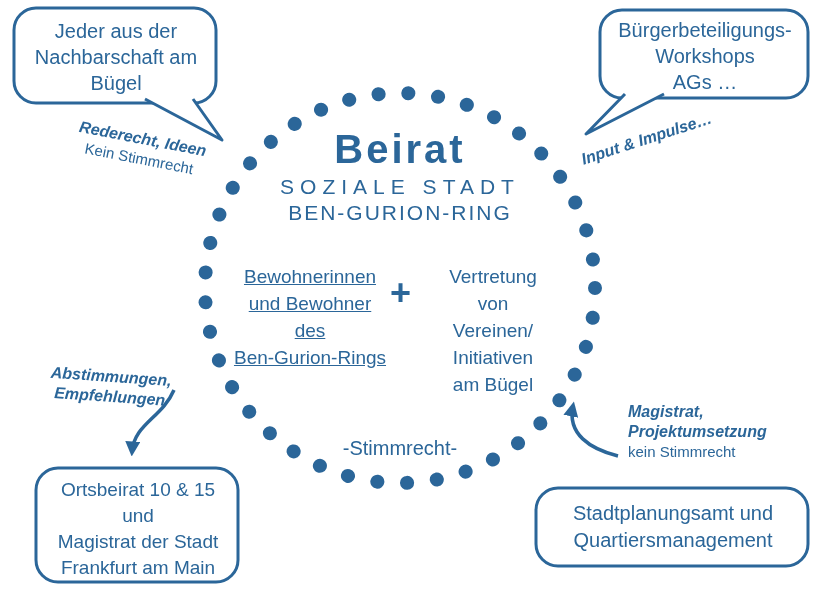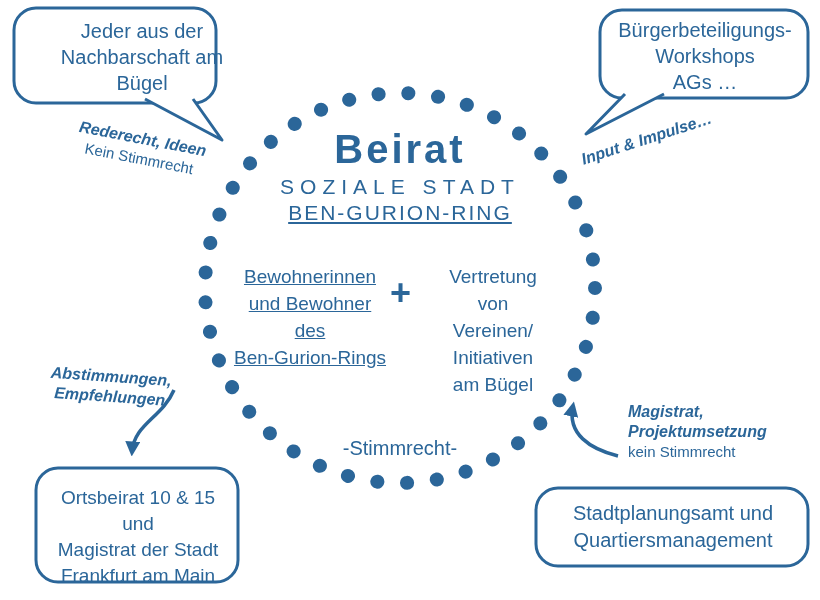--- a/index.html
+++ b/index.html
@@ -3,30 +3,30 @@
 <meta charset="utf-8">
 <style>
   html,body{margin:0;padding:0;background:#fff;}
   .canvas{position:relative;width:820px;height:600px;background:#fff;overflow:hidden;
     font-family:"Liberation Sans","DejaVu Sans",sans-serif;color:#2b6699;}
   .layer{position:absolute;left:0;top:0;}
   .abs{position:absolute;}
 
   .center-title{left:290px;top:127px;width:220px;text-align:center;font-size:40px;font-weight:bold;letter-spacing:3px;}
   .center-sub1{left:250px;top:175px;width:300px;text-align:center;font-size:21px;letter-spacing:6px;}
-  .center-sub2{left:250px;top:201px;width:300px;text-align:center;font-size:21px;letter-spacing:2px;text-decoration:underline;}
+  .center-sub2{left:250px;top:201px;width:300px;text-align:center;font-size:21px;letter-spacing:2px;}
   .member-left{left:220px;top:263px;width:180px;text-align:center;font-size:19px;line-height:27px;text-decoration:underline;}
   .plus{left:390px;top:272px;font-size:36px;font-weight:bold;}
   .member-right{left:418px;top:263px;width:150px;text-align:center;font-size:19px;line-height:27px;}
   .voting{left:300px;top:437px;width:200px;text-align:center;font-size:20px;}
 
   .bubble-text{text-align:center;font-size:20px;line-height:26px;}
-  .bt-tl{left:16px;top:18px;width:200px;padding-left:26px;}
+  .bt-tl{left:16px;top:18px;width:200px;}
   .bt-tr{left:602px;top:17px;width:206px;}
-  .bt-bl{left:38px;top:477px;width:200px;font-size:19px;margin-top:8px;}
+  .bt-bl{left:38px;top:477px;width:200px;font-size:19px;}
   .bt-br{left:538px;top:500px;width:270px;line-height:27px;}
 
   .ann{font-size:16px;line-height:20px;}
   .ann .em{font-weight:bold;font-style:italic;}
   .ann .note{font-size:15px;font-weight:400;font-style:normal;}
   .ann-tl{left:76px;top:116px;width:140px;text-align:center;transform:rotate(11deg);transform-origin:left top;}
   .ann-tr{left:582px;top:150px;width:170px;transform:rotate(-18deg);transform-origin:left center;}
   .ann-bl{left:42px;top:362px;width:140px;text-align:center;transform:rotate(4deg);transform-origin:left top;}
   .ann-br{left:628px;top:402px;width:180px;text-align:left;}
   .line{display:block;}

